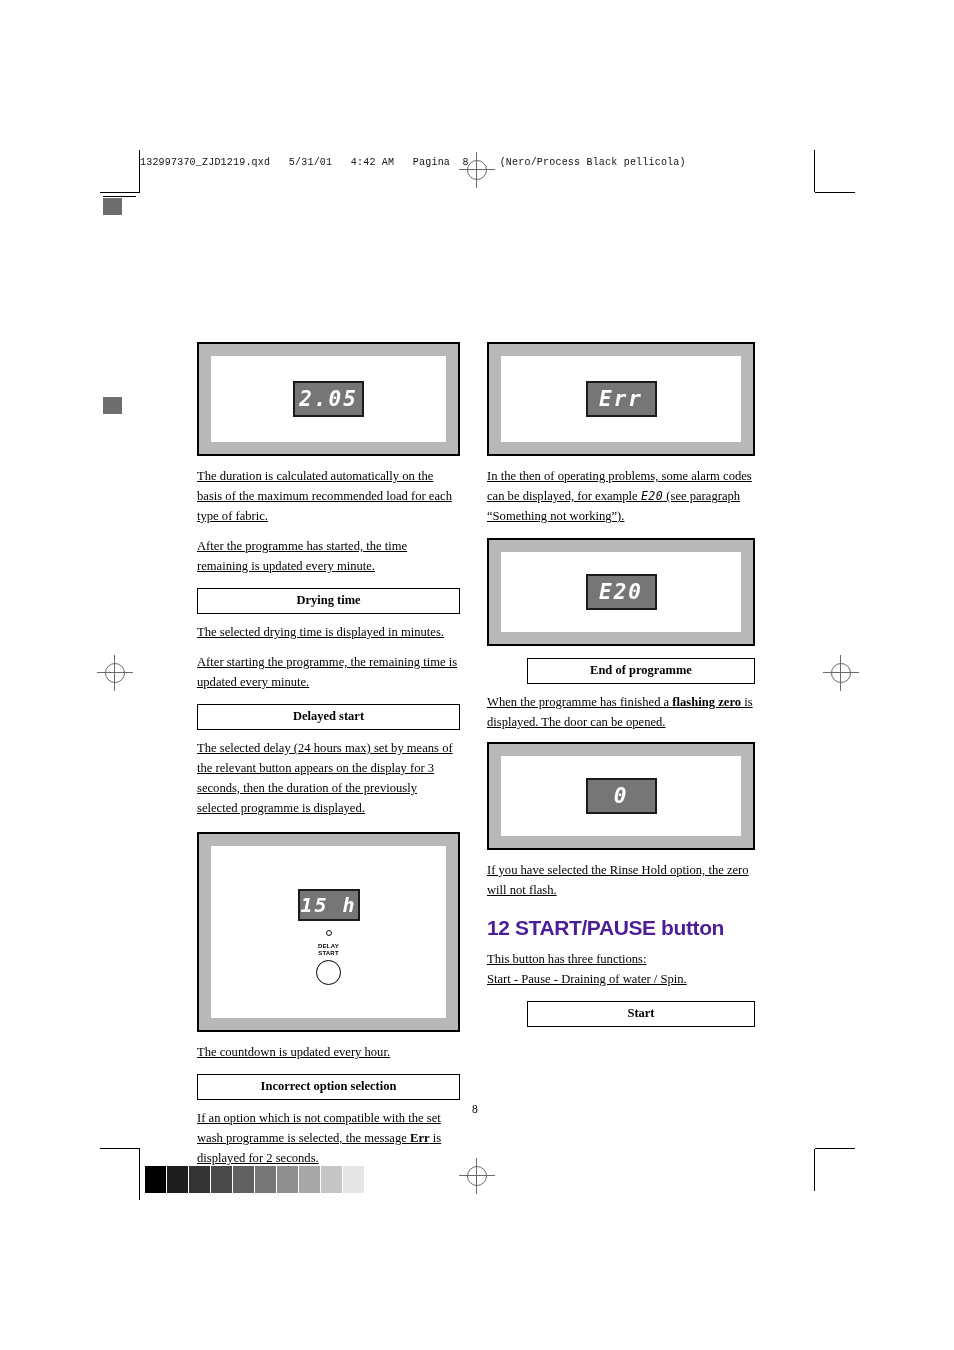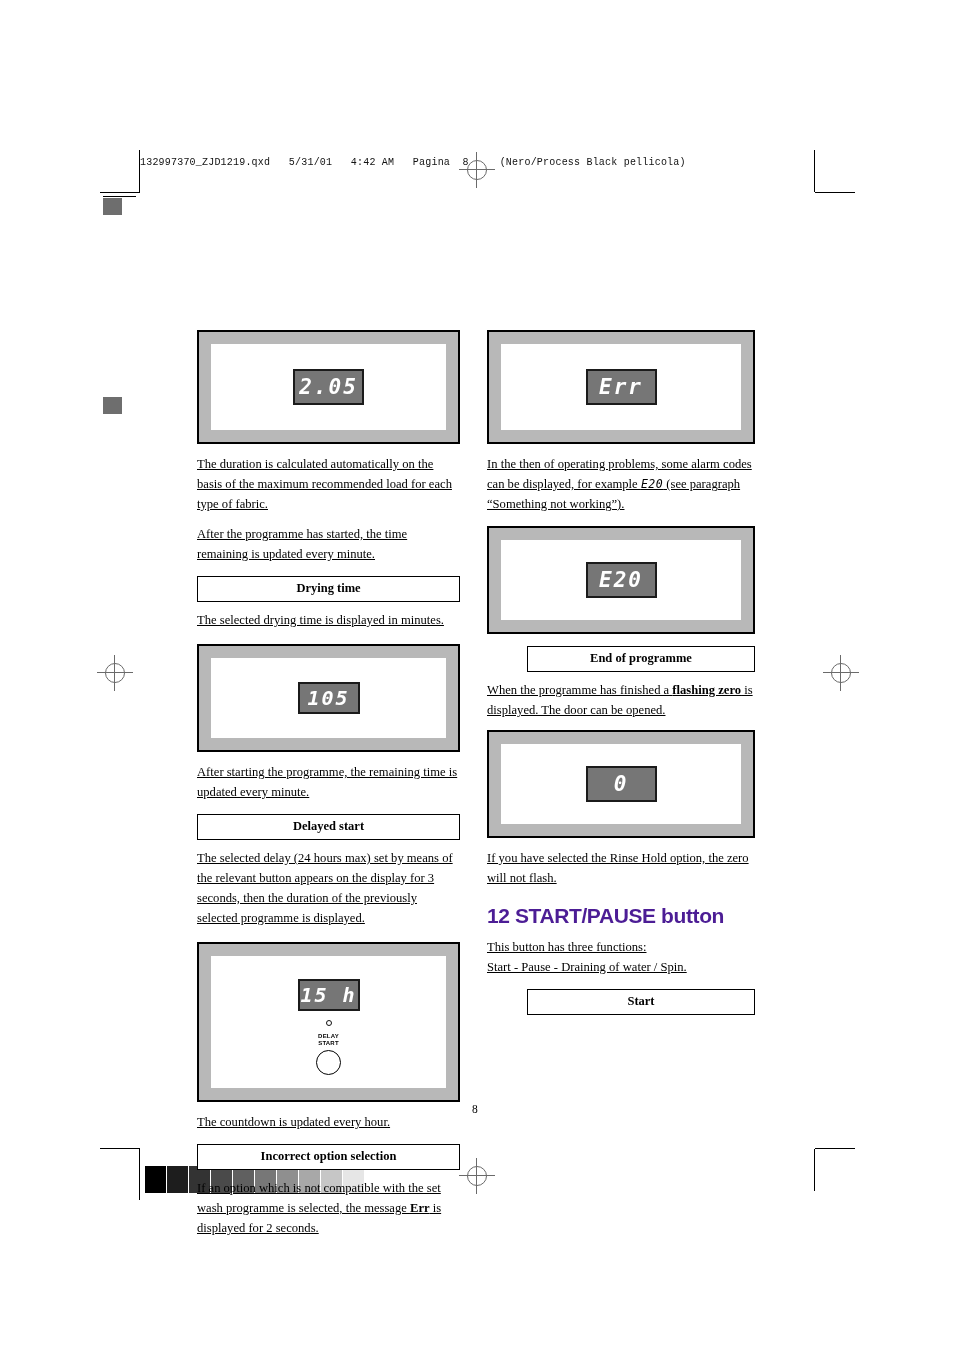--- a/index.html
+++ b/index.html
@@ -37,41 +37,41 @@
   .slug {
     position: absolute;
     font-family: "Liberation Mono", monospace;
     font-size: 10px;
     letter-spacing: 0.2px;
     color: #111;
     white-space: pre;
   }
 
   
-  .col { position: absolute; }
+  .col { position: absolute; margin-top: 12px; }
   .col-left  { left: 197px; top: 330px; width: 263px; }
   .col-right { left: 487px; top: 330px; width: 268px; }
 
   
   .panel {
     border: 2px solid #000;
     background: #b8b8b8;
     padding: 12px;
     margin: 0 0 10px 0;
   }
   .panel-inner {
     background: #ffffff;
     display: flex;
     flex-direction: column;
     align-items: center;
     justify-content: center;
   }
   .panel-a .panel-inner { height: 86px; }
   .panel-b .panel-inner { height: 80px; }
-  .panel-tall .panel-inner { height: 132px; padding-top: 10px; }
+  .panel-tall .panel-inner { height: 172px; padding-top: 10px; }
 
   .lcd {
     background: #767676;
     border: 2px solid #1b1b1b;
     color: #ffffff;
     font-family: "DejaVu Sans Mono", monospace;
     font-weight: 700;
     font-style: italic;
     letter-spacing: 2px;
     display: flex;
@@ -215,25 +215,20 @@
       <div class="lcd lcd-wide">2.05</div>
     </div>
   </div>
 
   <p class="body">The duration is calculated automatically on the basis of the maximum recommended load for each type of fabric.</p>
   <p class="body">After the programme has started, the time remaining is updated every minute.</p>
 
   <div class="headbox">Drying time</div>
   <p class="body">The selected drying time is displayed in minutes.</p>
 
-  <div class="panel panel-b" style="margin-top:14px;">
-    <div class="panel-inner">
-      <div class="lcd lcd-narrow">105</div>
-    </div>
-  </div>
 
   <p class="body">After starting the programme, the remaining time is updated every minute.</p>
 
   <div class="headbox">Delayed start</div>
   <p class="body">The selected delay (24 hours max) set by means of the relevant button appears on the display for 3 seconds, then the duration of the previously selected programme is displayed.</p>
 
   <div class="panel panel-tall" style="margin-top:14px;">
     <div class="panel-inner">
       <div class="lcd lcd-narrow">15 h</div>
       <div class="led-dot"></div>

